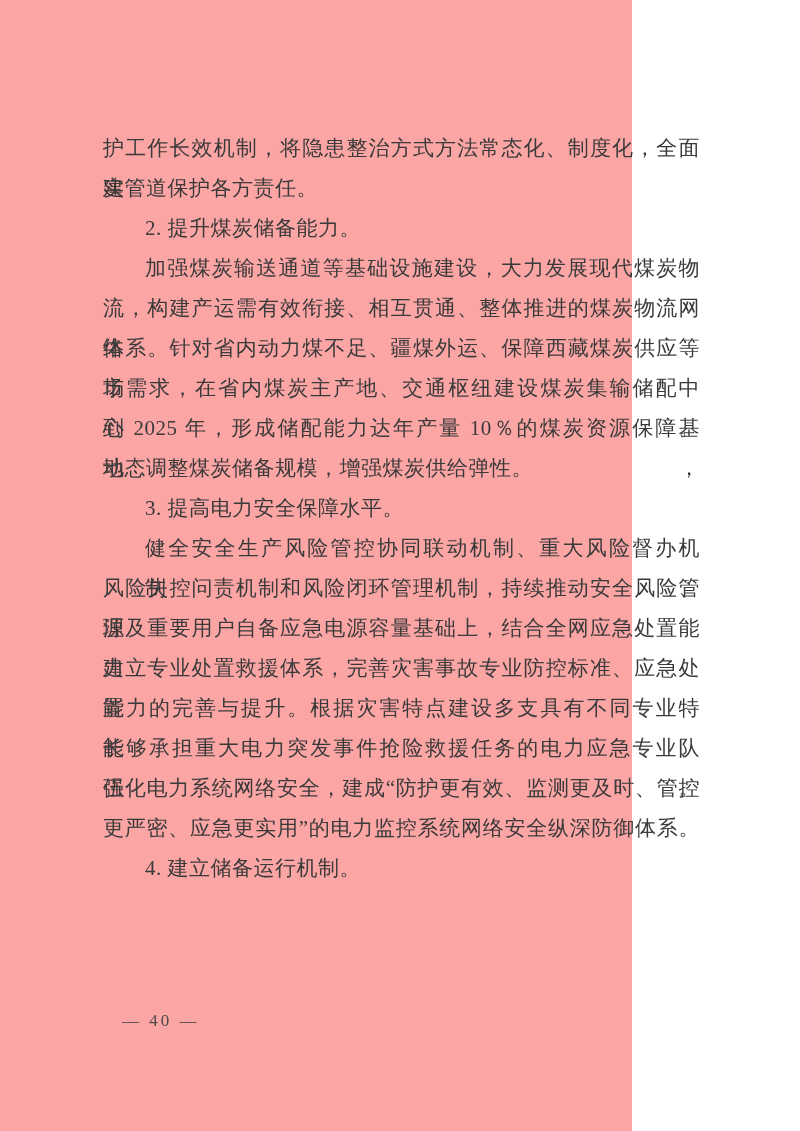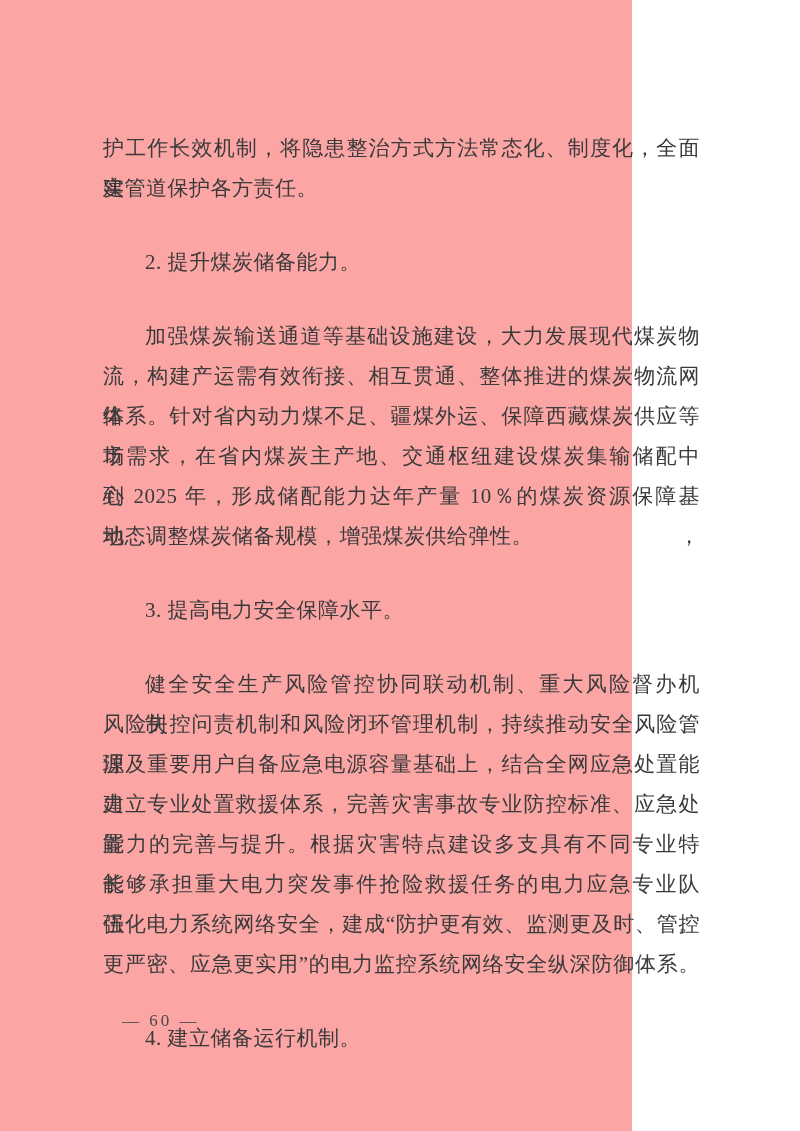--- a/index.html
+++ b/index.html
@@ -36,21 +36,20 @@
     letter-spacing: 0.5px;
   }
   .line.fill {
     white-space: normal;
     text-align: justify;
     text-align-last: justify;
     -moz-text-align-last: justify;
   }
   .line.indent {
     padding-left: 42px;
-    margin-top: 34px;
   }
   .footer {
     position: absolute;
     left: 122px;
     top: 1006px;
     height: 30px;
     line-height: 30px;
     font-size: 17px;
     color: #4a4a4a;
     letter-spacing: 3px;
@@ -75,14 +74,14 @@
       <div class="line fill indent">健全安全生产风险管控协同联动机制、重大风险督办机制、</div>
       <div class="line fill">风险失控问责机制和风险闭环管理机制，持续推动安全风险管理</div>
       <div class="line fill">源及重要用户自备应急电源容量基础上，结合全网应急处置能力</div>
       <div class="line fill">建立专业处置救援体系，完善灾害事故专业防控标准、应急处置</div>
       <div class="line fill">能力的完善与提升。根据灾害特点建设多支具有不同专业特长、</div>
       <div class="line fill">能够承担重大电力突发事件抢险救援任务的电力应急专业队伍。</div>
       <div class="line fill">强化电力系统网络安全，建成“防护更有效、监测更及时、管控</div>
       <div class="line fill">更严密、应急更实用”的电力监控系统网络安全纵深防御体系。</div>
       <div class="line indent">4. 建立储备运行机制。</div>
     </div>
-  <div class="footer">— 60 —</div>
+  <div class="footer">— 40 —</div>
 </div>
 
 </body></html>

